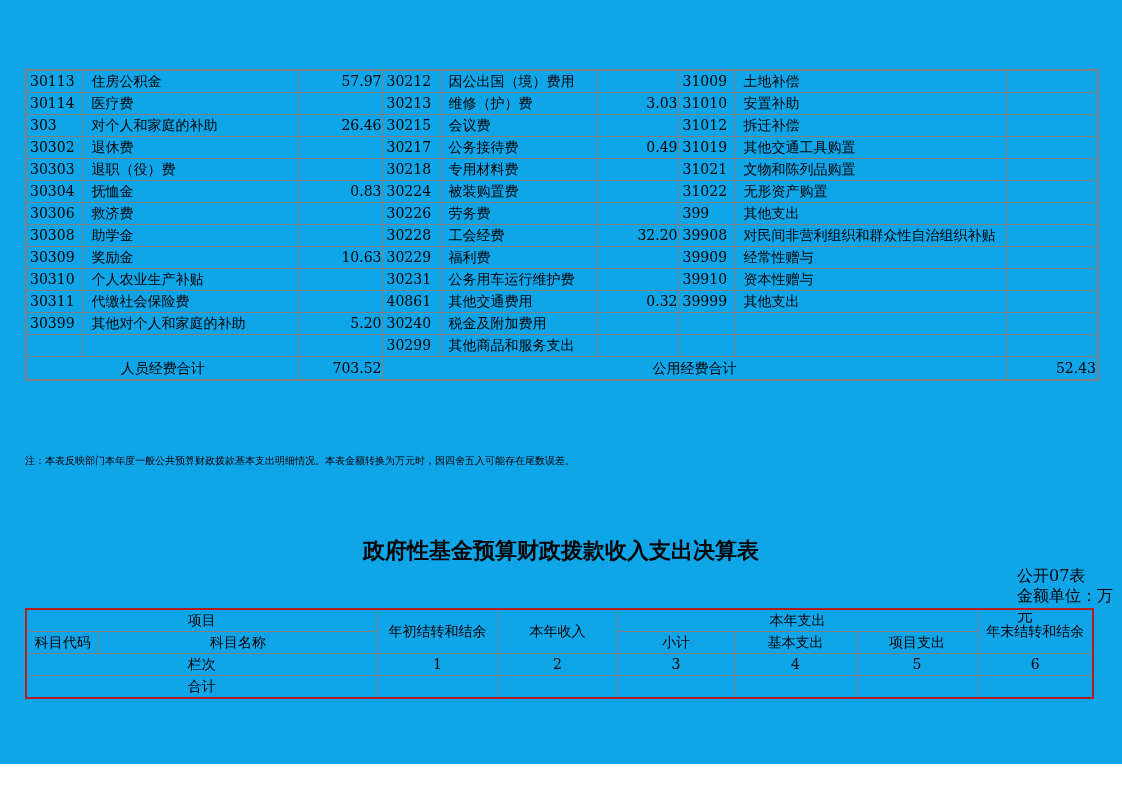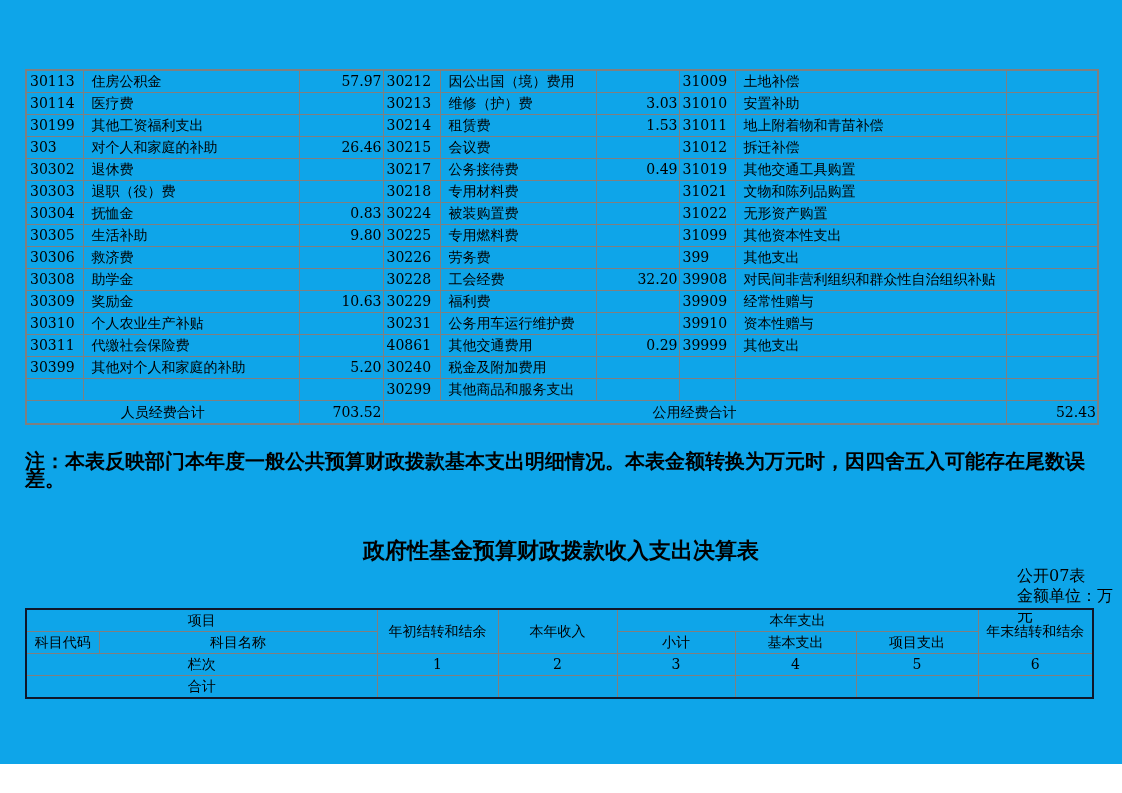--- a/index.html
+++ b/index.html
@@ -18,30 +18,30 @@
     border:1px solid #7f7f7f;height:21px;font-size:14px;line-height:15px;
     padding:0 2px;
   }
   #t1 td.code{text-align:left;padding-left:3px;}
   #t1 td.name{text-align:left;padding-left:8px;}
   #t1 td.val{text-align:right;padding-right:1px;}
   #t1 tr.totals td{height:22px;}
   .center{text-align:center;}
 
   
-  .note{position:absolute;left:25px;top:452px;width:1080px;font-size:20px;line-height:18px;font-weight:bold;}
+  .note{position:absolute;left:25px;top:452px;width:1080px;font-size:10px;line-height:18px;}
 
   
   .title{
     position:absolute;left:0;top:537px;width:1122px;text-align:center;
     font-size:22px;font-weight:bold;line-height:26px;
   }
   .meta{position:absolute;left:977px;top:566px;font-size:16px;line-height:20px;text-align:left;margin-left:40px;}
 
-  #t2{position:absolute;left:25px;top:608px;width:1067px;border:2px solid #0f172a;}
+  #t2{position:absolute;left:25px;top:608px;width:1067px;border:2px solid #b91c1c;}
   #t2 td{
     border:1px solid #7f7f7f;font-size:14px;line-height:15px;height:21px;
     text-align:center;padding:0 2px;
   }
 </style>
 </head>
 <body>
 
 <div class="page">
 
@@ -74,31 +74,20 @@
           <td class="name">医疗费</td>
           <td class="val"></td>
           <td class="code">30213</td>
           <td class="name">维修（护）费</td>
           <td class="val">3.03</td>
           <td class="code">31010</td>
           <td class="name">安置补助</td>
           <td class="val"></td>
         </tr>
         <tr>
-          <td class="code">30199</td>
-          <td class="name">其他工资福利支出</td>
-          <td class="val"></td>
-          <td class="code">30214</td>
-          <td class="name">租赁费</td>
-          <td class="val">1.53</td>
-          <td class="code">31011</td>
-          <td class="name">地上附着物和青苗补偿</td>
-          <td class="val"></td>
-        </tr>
-        <tr>
           <td class="code">303</td>
           <td class="name">对个人和家庭的补助</td>
           <td class="val">26.46</td>
           <td class="code">30215</td>
           <td class="name">会议费</td>
           <td class="val"></td>
           <td class="code">31012</td>
           <td class="name">拆迁补偿</td>
           <td class="val"></td>
         </tr>
@@ -129,31 +118,20 @@
           <td class="name">抚恤金</td>
           <td class="val">0.83</td>
           <td class="code">30224</td>
           <td class="name">被装购置费</td>
           <td class="val"></td>
           <td class="code">31022</td>
           <td class="name">无形资产购置</td>
           <td class="val"></td>
         </tr>
         <tr>
-          <td class="code">30305</td>
-          <td class="name">生活补助</td>
-          <td class="val">9.80</td>
-          <td class="code">30225</td>
-          <td class="name">专用燃料费</td>
-          <td class="val"></td>
-          <td class="code">31099</td>
-          <td class="name">其他资本性支出</td>
-          <td class="val"></td>
-        </tr>
-        <tr>
           <td class="code">30306</td>
           <td class="name">救济费</td>
           <td class="val"></td>
           <td class="code">30226</td>
           <td class="name">劳务费</td>
           <td class="val"></td>
           <td class="code">399</td>
           <td class="name">其他支出</td>
           <td class="val"></td>
         </tr>
@@ -189,21 +167,21 @@
           <td class="code">39910</td>
           <td class="name">资本性赠与</td>
           <td class="val"></td>
         </tr>
         <tr>
           <td class="code">30311</td>
           <td class="name">代缴社会保险费</td>
           <td class="val"></td>
           <td class="code">40861</td>
           <td class="name">其他交通费用</td>
-          <td class="val">0.29</td>
+          <td class="val">0.32</td>
           <td class="code">39999</td>
           <td class="name">其他支出</td>
           <td class="val"></td>
         </tr>
         <tr>
           <td class="code">30399</td>
           <td class="name">其他对个人和家庭的补助</td>
           <td class="val">5.20</td>
           <td class="code">30240</td>
           <td class="name">税金及附加费用</td>

